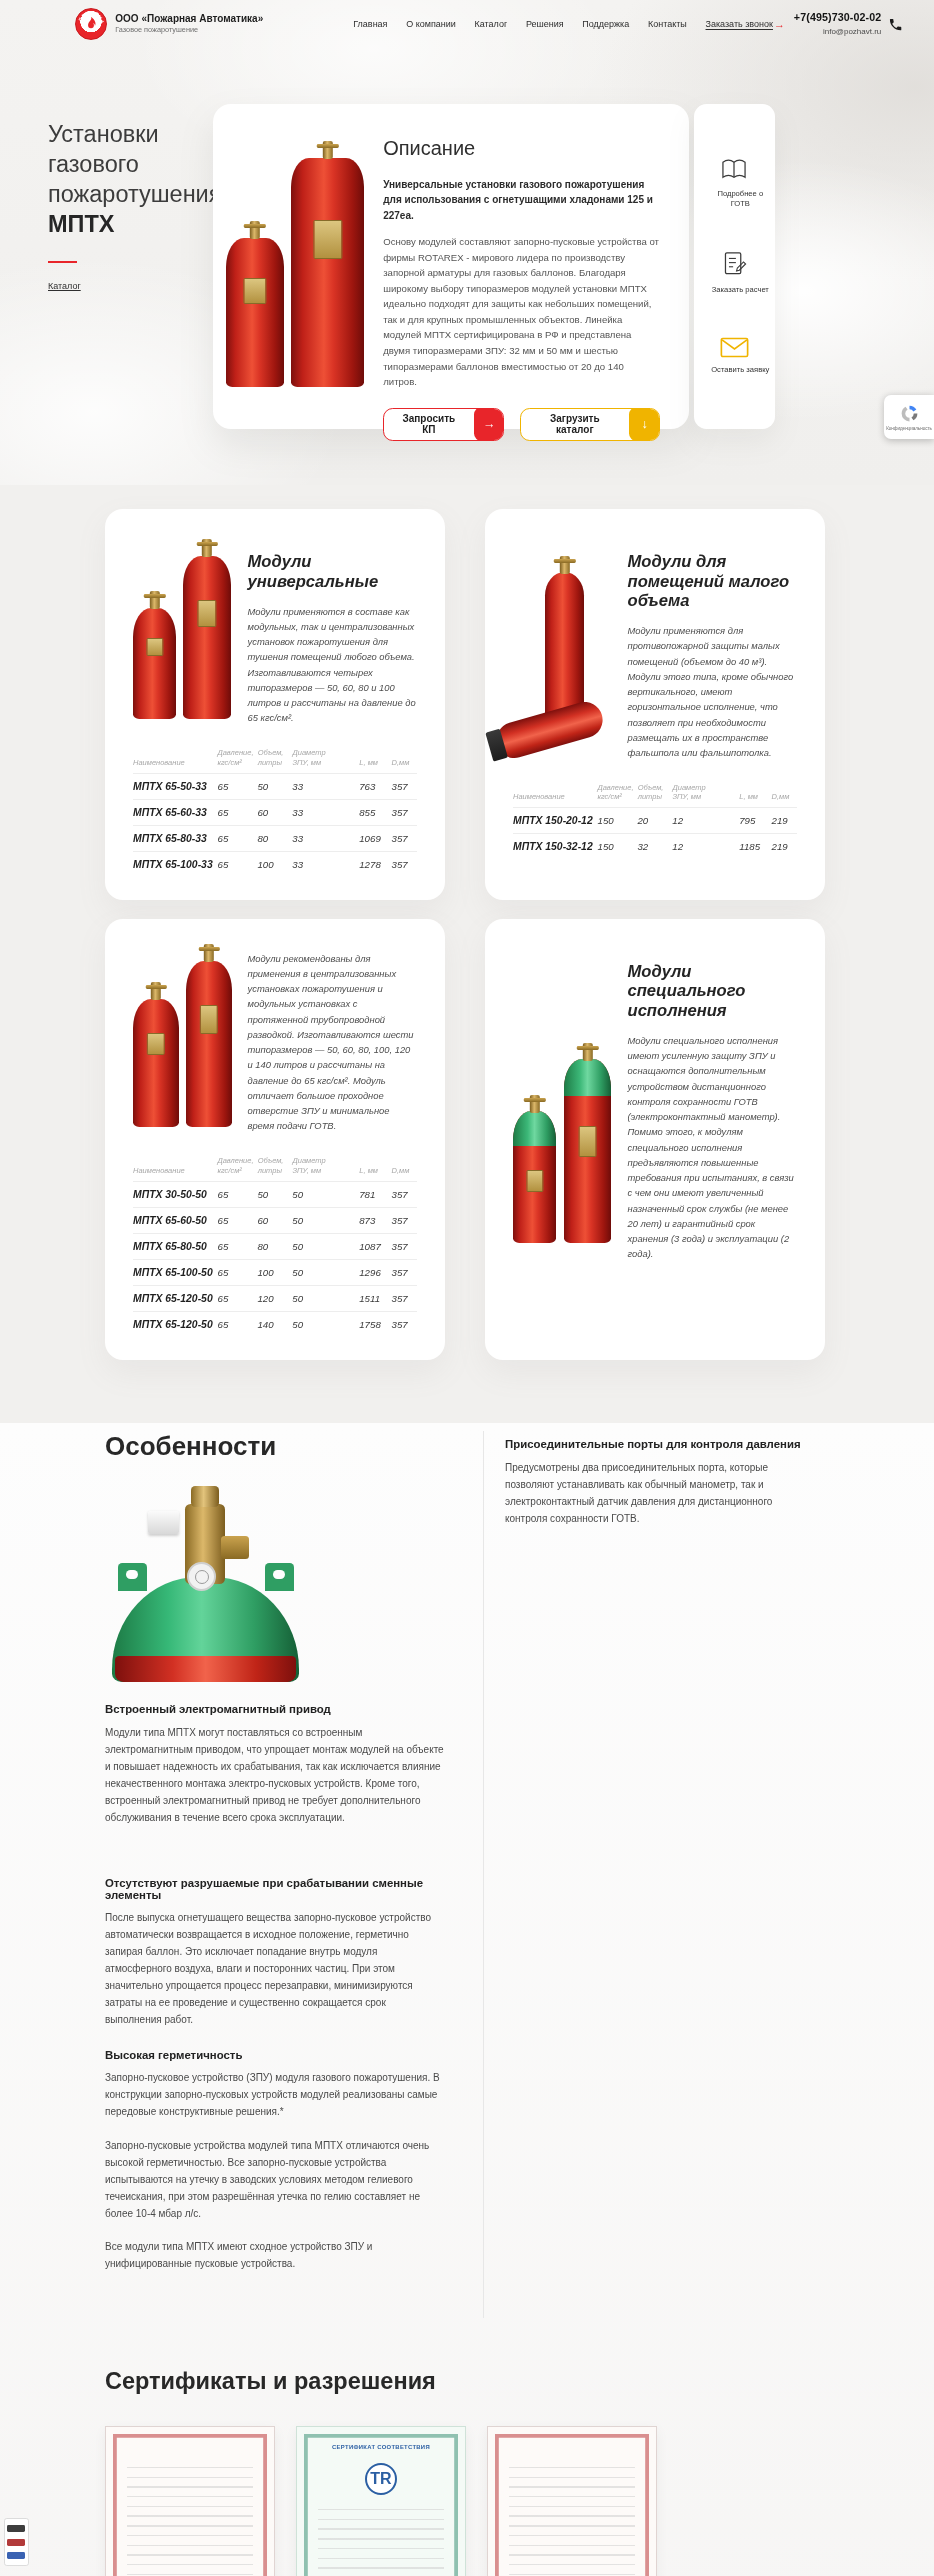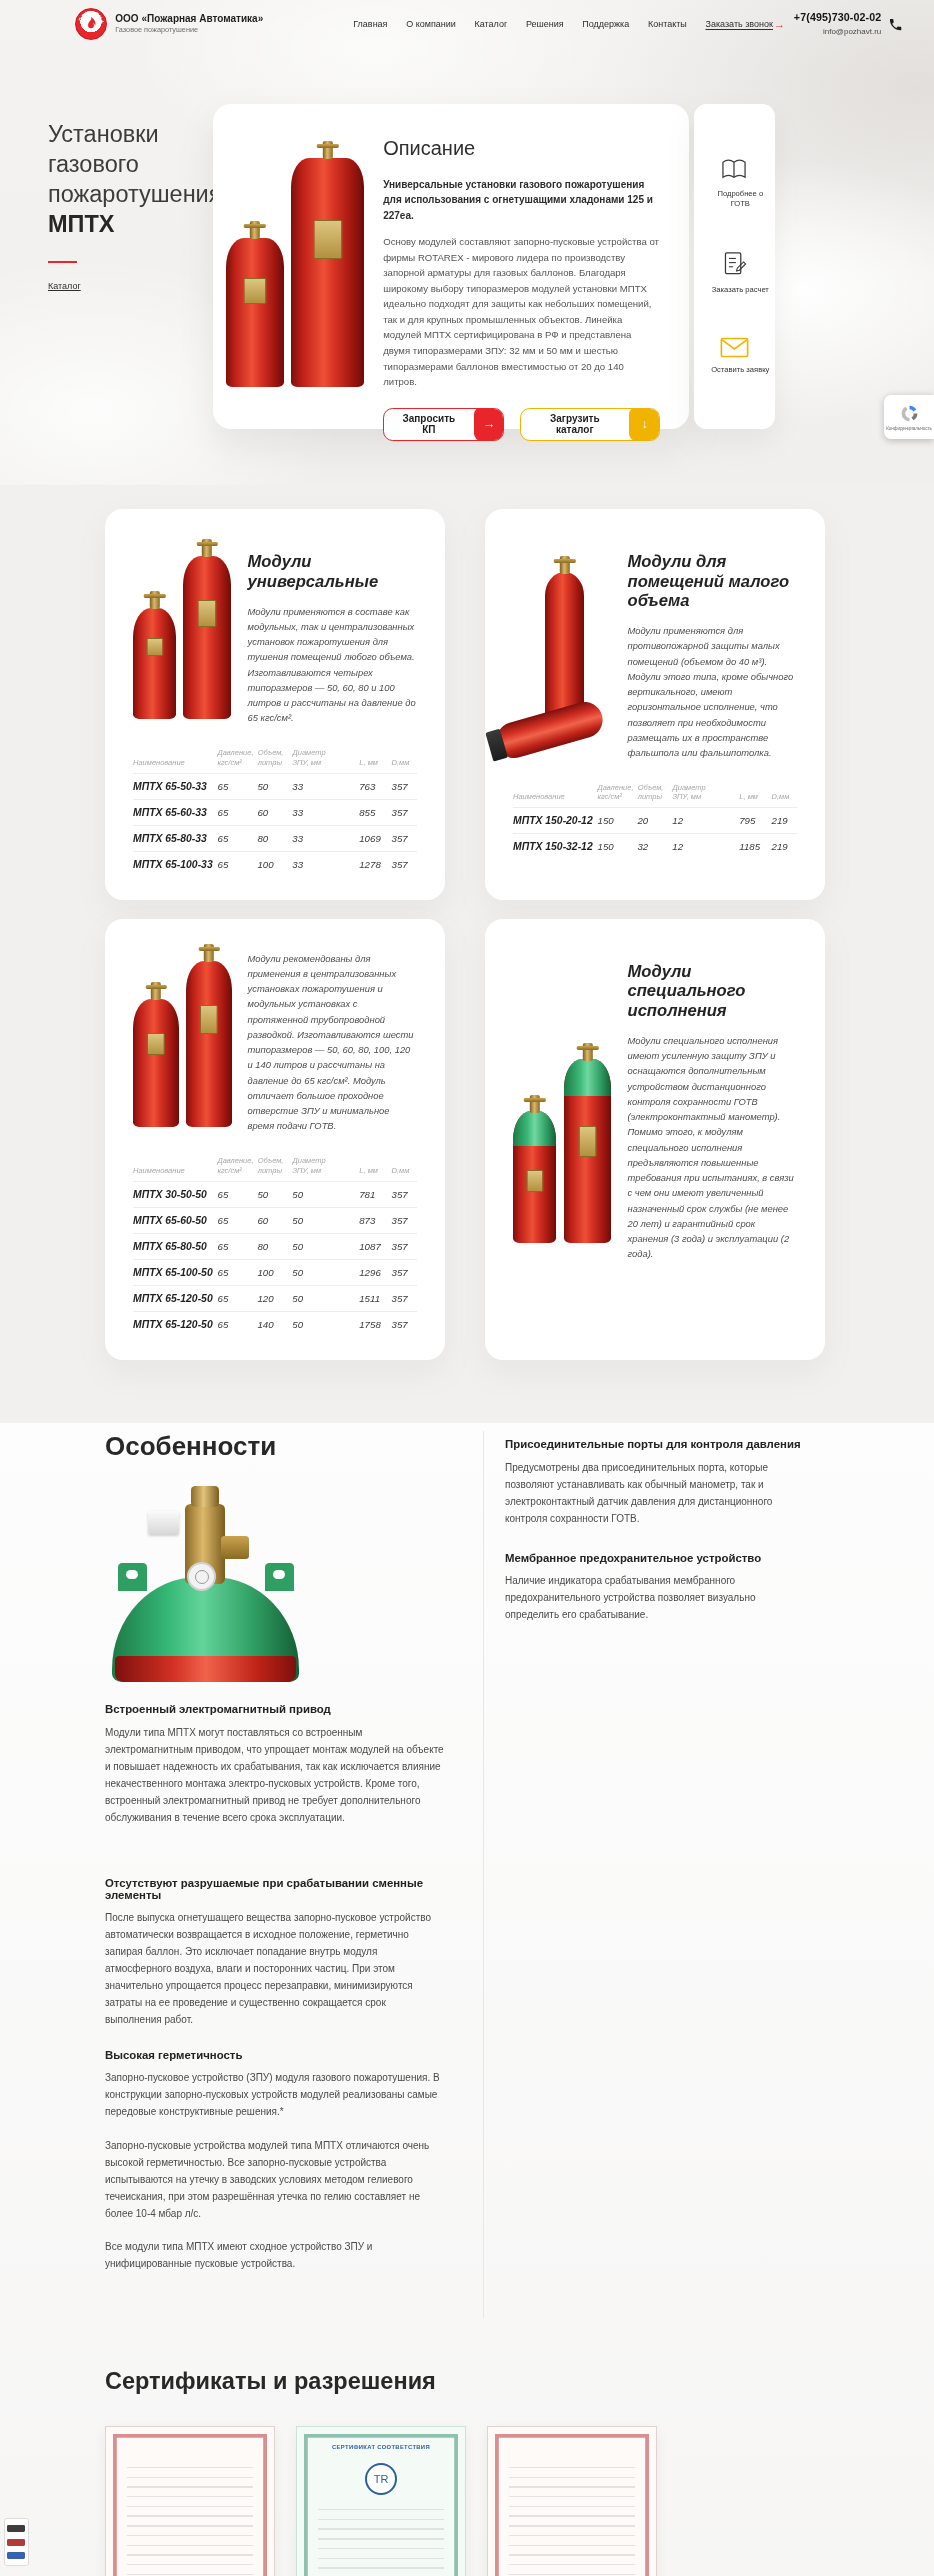--- a/index.html
+++ b/index.html
@@ -132,21 +132,21 @@
   .cert-row{display:flex;gap:21px;margin-top:30.5px;}
   .cert{width:170px;height:258px;background:#fdfaf8;border:0.7px solid #e0d4d2;position:relative;overflow:hidden;cursor:pointer;box-shadow:0 4.2px 12.5px rgba(0,0,0,.05);}
   .cert-frame{position:absolute;inset:7px;border:1.4px solid #d98f8f;box-shadow:0 0 0 2.1px #fdfaf8,0 0 0 2.8px #d98f8f inset;}
   .cert.teal{background:#f4faf6;border-color:#cfe2d8;}
   .cert.teal .cert-frame{border-color:#8fc1b0;box-shadow:0 0 0 2.1px #f4faf6,0 0 0 2.8px #8fc1b0 inset;}
   .cert-head{position:absolute;top:16.6px;left:0;right:0;text-align:center;font-size:5.2px;font-weight:700;color:#b03030;letter-spacing:0.3px;}
   .cert.teal .cert-head{color:#2b5fa3;font-size:5.9px;}
   .cert-lines{position:absolute;left:21px;right:21px;top:40px;height:145px;
     background:repeating-linear-gradient(#cfcfcf 0 1.4px,transparent 1.4px 9.7px);opacity:.55;}
   .cert-lines.short{top:82px;height:104px;}
-  .tr-mark{position:absolute;top:36px;left:50%;transform:translateX(-50%);width:32px;height:32px;border-radius:50%;border:2.1px solid #2b5fa3;color:#2b5fa3;font-weight:400;font-size:11px;display:flex;align-items:center;justify-content:center;background:#fff;}
+  .tr-mark{position:absolute;top:36px;left:50%;transform:translateX(-50%);width:32px;height:32px;border-radius:50%;border:2.1px solid #2b5fa3;color:#2b5fa3;font-weight:700;font-size:16px;display:flex;align-items:center;justify-content:center;background:#fff;}
 
   
   .recaptcha{position:absolute;top:395px;right:0;width:50px;height:44px;background:#fff;border-radius:7px 0 0 7px;
     box-shadow:0 1.4px 7px rgba(0,0,0,.22);display:flex;flex-direction:column;align-items:center;justify-content:center;gap:2.8px;cursor:pointer;z-index:5;}
   .recaptcha .rc-txt{font-size:4.5px;color:#6b6b6b;}
   .counter{position:absolute;left:3.5px;top:2518px;width:25px;height:48px;background:#fff;border:0.7px solid #dcdcdc;border-radius:2.8px;
     display:flex;flex-direction:column;align-items:center;justify-content:space-evenly;z-index:5;cursor:pointer;}
   .counter i{display:block;width:18px;height:7px;border-radius:1.4px;}
   .counter i:nth-child(1){background:#3d3d3d;}
   .counter i:nth-child(2){background:#b23a3a;}
@@ -491,24 +491,20 @@
         <div class="dome-gauge"></div>
       </div>
       <div class="fsub">Встроенный электромагнитный привод</div>
       <p class="ftext">Модули типа МПТХ могут поставляться со встроенным электромагнитным приводом, что упрощает монтаж модулей на объекте и повышает надежность их срабатывания, так как исключается влияние некачественного монтажа электро-пусковых устройств. Кроме того, встроенный электромагнитный привод не требует дополнительного обслуживания в течение всего срока эксплуатации.</p>
     </div>
     <div class="feat-right">
       <div class="fblock">
         <div class="fsub">Присоединительные порты для контроля давления</div>
         <p class="ftext">Предусмотрены два присоединительных порта, которые позволяют устанавливать как обычный манометр, так и электроконтактный датчик давления для дистанционного контроля сохранности ГОТВ.</p>
       </div>
-      <div class="fblock">
-        <div class="fsub">Мембранное предохранительное устройство</div>
-        <p class="ftext">Наличие индикатора срабатывания мембранного предохранительного устройства позволяет визуально определить его срабатывание.</p>
-      </div>
     </div>
   </div>
 
   <div class="feat2">
     <div class="fsub">Отсутствуют разрушаемые при срабатывании сменные элементы</div>
     <p class="ftext">После выпуска огнетушащего вещества запорно-пусковое устройство автоматически возвращается в исходное положение, герметично запирая баллон. Это исключает попадание внутрь модуля атмосферного воздуха, влаги и посторонних частиц. При этом значительно упрощается процесс перезаправки, минимизируются затраты на ее проведение и существенно сокращается срок выполнения работ.</p>
     <div class="fsub">Высокая герметичность</div>
     <p class="ftext">Запорно-пусковое устройство (ЗПУ) модуля газового пожаротушения. В конструкции запорно-пусковых устройств модулей реализованы самые передовые конструктивные решения.*</p>
     <p class="ftext">Запорно-пусковые устройства модулей типа МПТХ отличаются очень высокой герметичностью. Все запорно-пусковые устройства испытываются на утечку в заводских условиях методом гелиевого течеискания, при этом разрешённая утечка по гелию составляет не более 10-4 мбар л/с.</p>
     <p class="ftext">Все модули типа МПТХ имеют сходное устройство ЗПУ и унифицированные пусковые устройства.</p>

